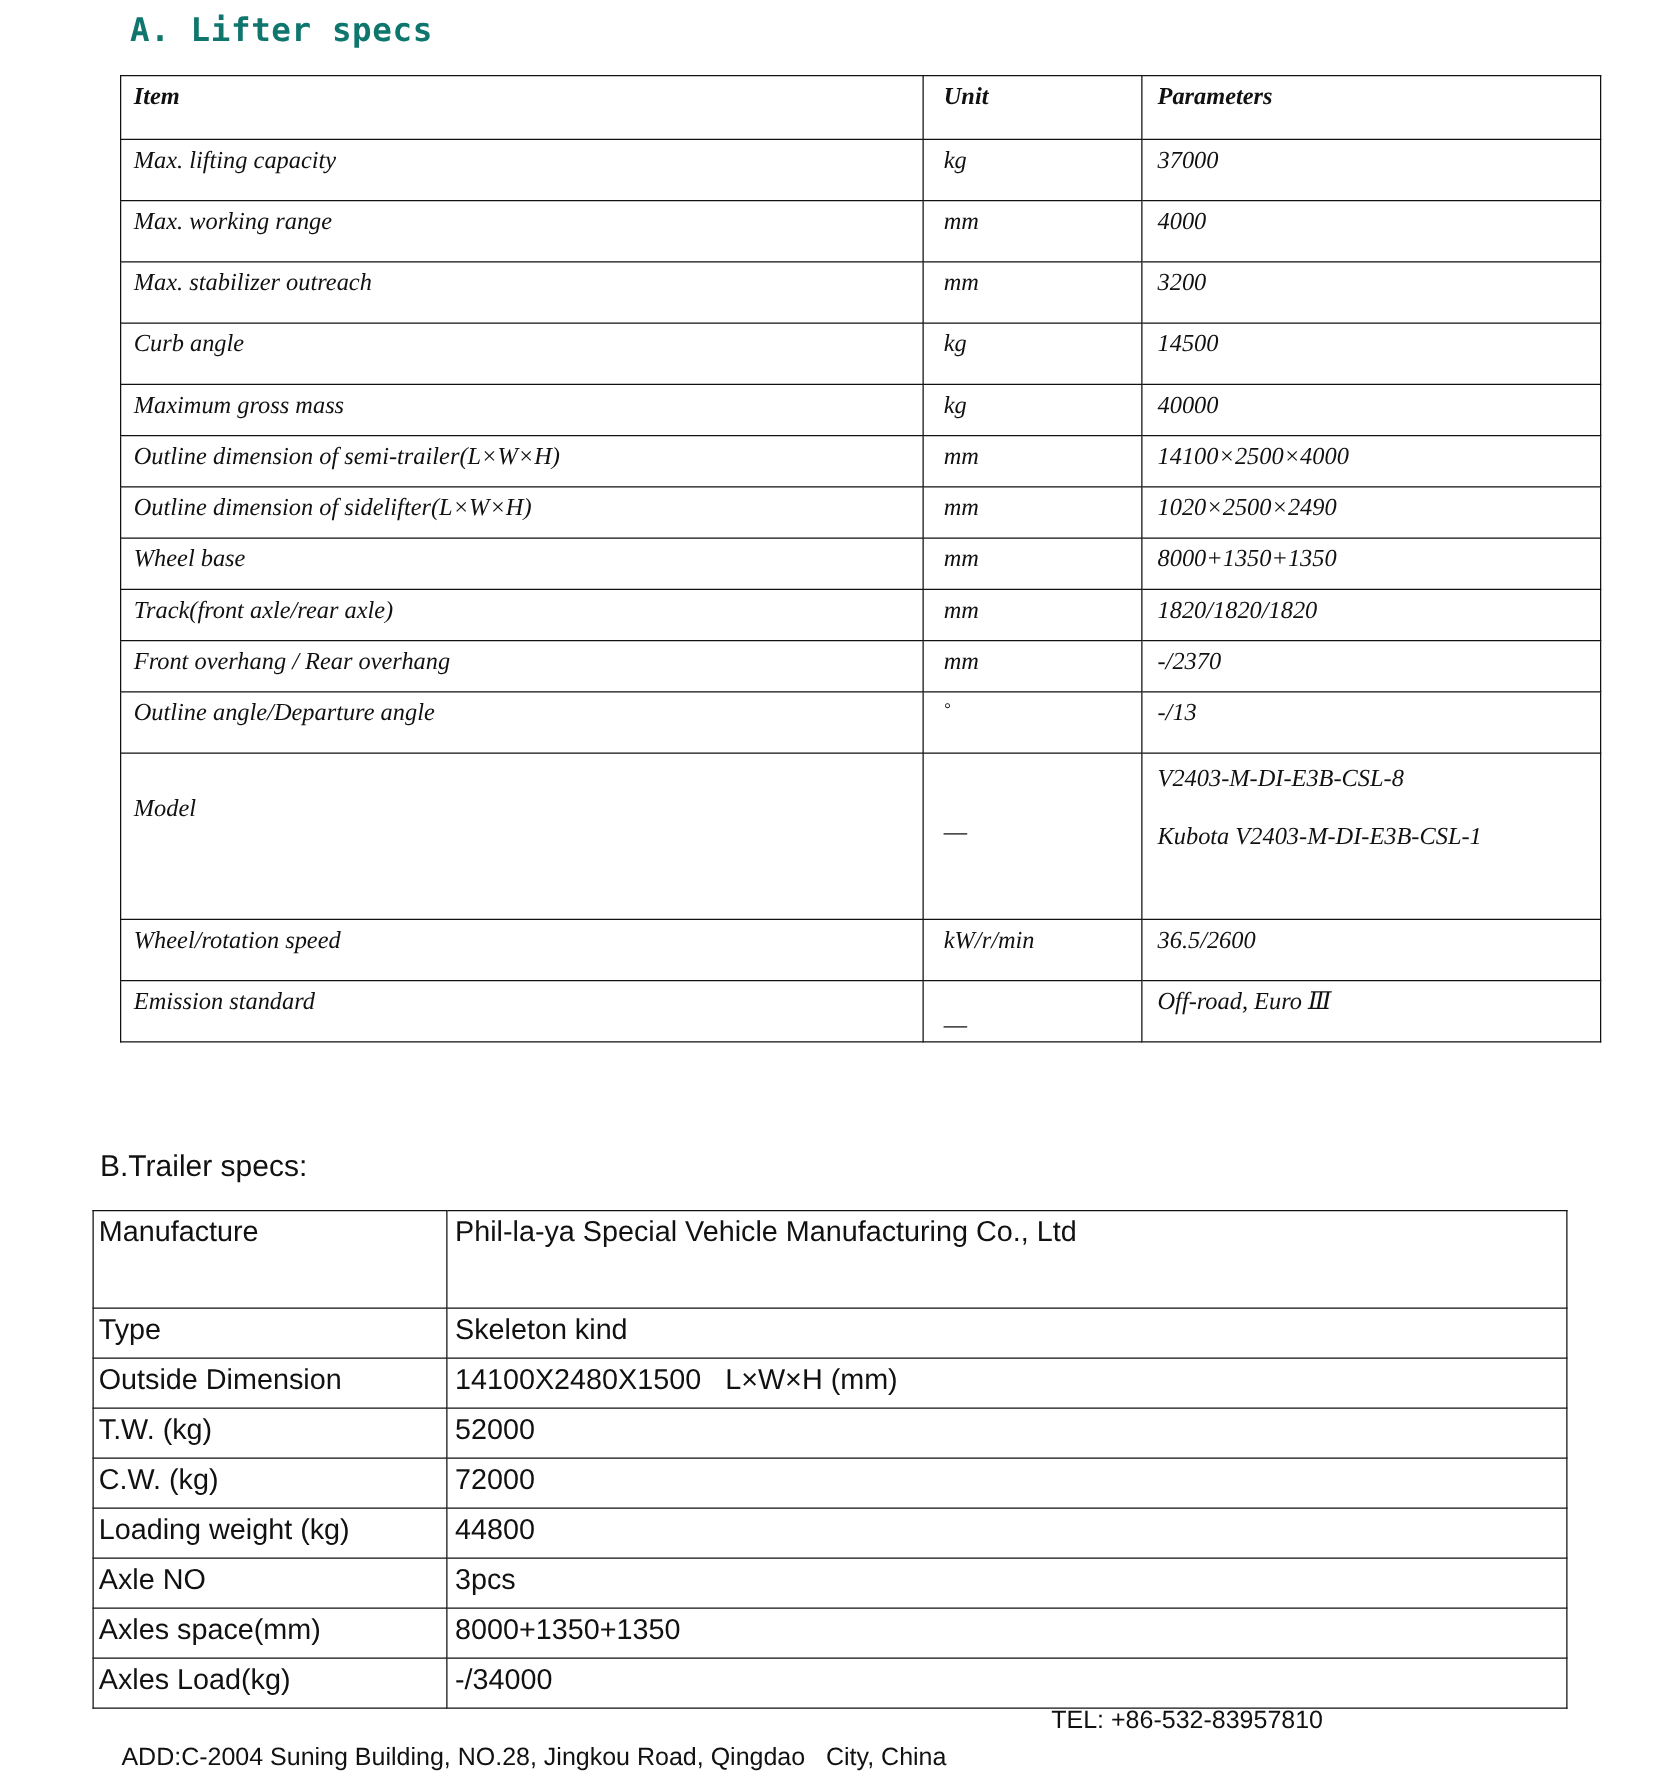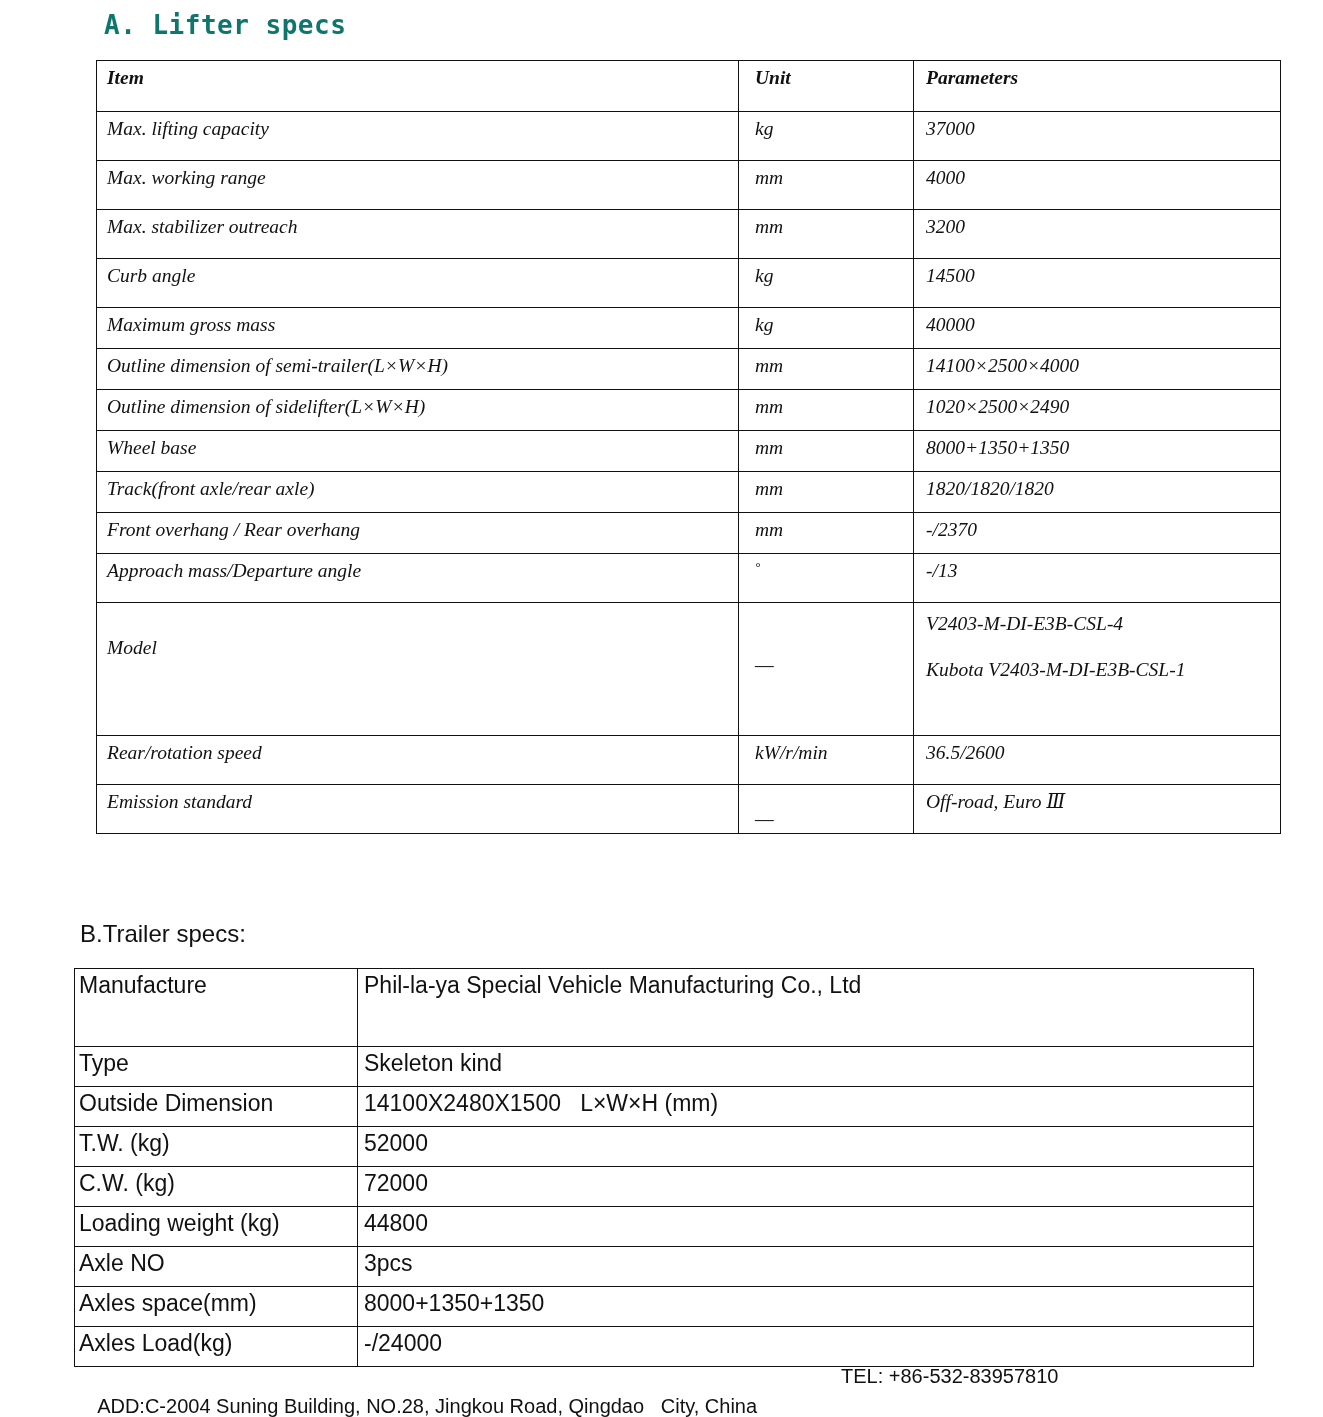--- a/index.html
+++ b/index.html
@@ -184,38 +184,38 @@
         <td class="c-item">Track(front axle/rear axle)</td>
         <td class="c-unit">mm</td>
         <td class="c-param">1820/1820/1820</td>
       </tr>
       <tr class="row-tight">
         <td class="c-item">Front overhang / Rear overhang</td>
         <td class="c-unit">mm</td>
         <td class="c-param">-/2370</td>
       </tr>
       <tr class="row-std">
-        <td class="c-item">Approach mass/Departure angle</td>
+        <td class="c-item">Outline angle/Departure angle</td>
         <td class="c-unit unit-deg">°</td>
         <td class="c-param">-/13</td>
       </tr>
 
       <tr class="row-model">
         <td class="c-item vcenter-label">Model</td>
         <td class="c-unit vcenter-unit">
           <span class="unit-dash">—</span>
         </td>
         <td class="c-param model-cell">
-          <div>V2403-M-DI-E3B-CSL-4</div>
+          <div>V2403-M-DI-E3B-CSL-8</div>
           <div class="ml2">Kubota V2403-M-DI-E3B-CSL-1</div>
         </td>
       </tr>
 
       <tr class="row-std">
-        <td class="c-item">Rear/rotation speed</td>
+        <td class="c-item">Wheel/rotation speed</td>
         <td class="c-unit">kW/r/min</td>
         <td class="c-param">36.5/2600</td>
       </tr>
 
       <tr class="row-std">
         <td class="c-item">Emission standard</td>
         <td class="c-unit">
           <span class="unit-dash">—</span>
         </td>
         <td class="c-param">Off-road, Euro Ⅲ</td>
@@ -256,21 +256,21 @@
       <tr class="b-row">
         <td class="b-label">Axle NO</td>
         <td class="b-value">3pcs</td>
       </tr>
       <tr class="b-row">
         <td class="b-label">Axles space(mm)</td>
         <td class="b-value">8000+1350+1350</td>
       </tr>
       <tr class="b-row">
         <td class="b-label">Axles Load(kg)</td>
-        <td class="b-value">-/24000</td>
+        <td class="b-value">-/34000</td>
       </tr>
     </tbody>
   </table>
 </div>
 
 <div class="footer">
   <div class="footer-line1">
     <span>ADD:C-2004 Suning Building, NO.28, Jingkou Road, Qingdao   City, China</span>
     <span class="footer-tel">TEL: +86-532-83957810</span>
   </div>

